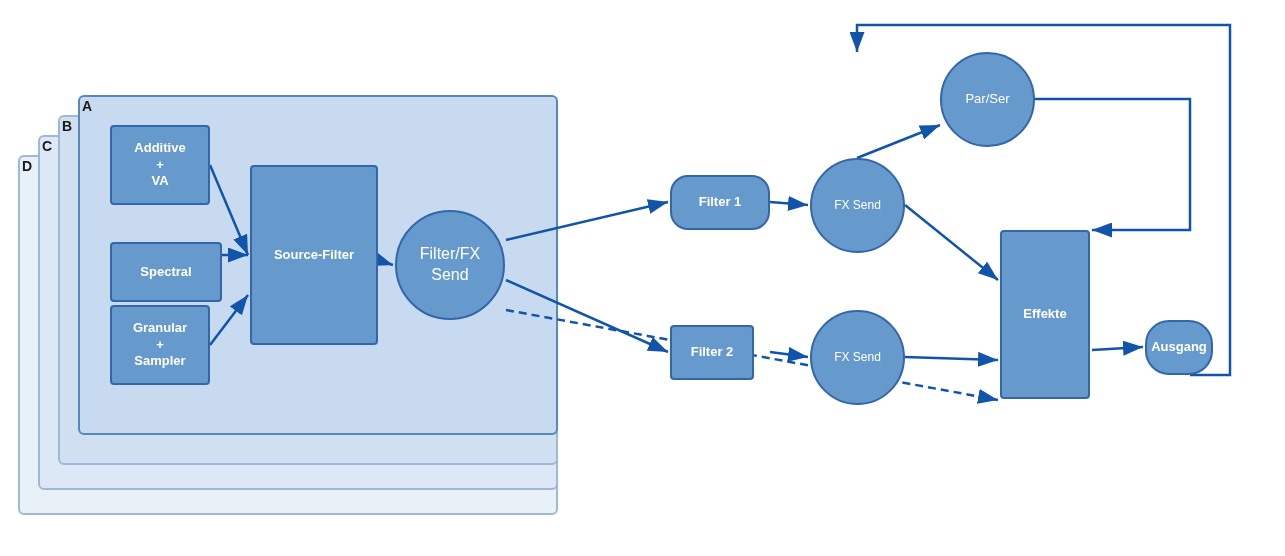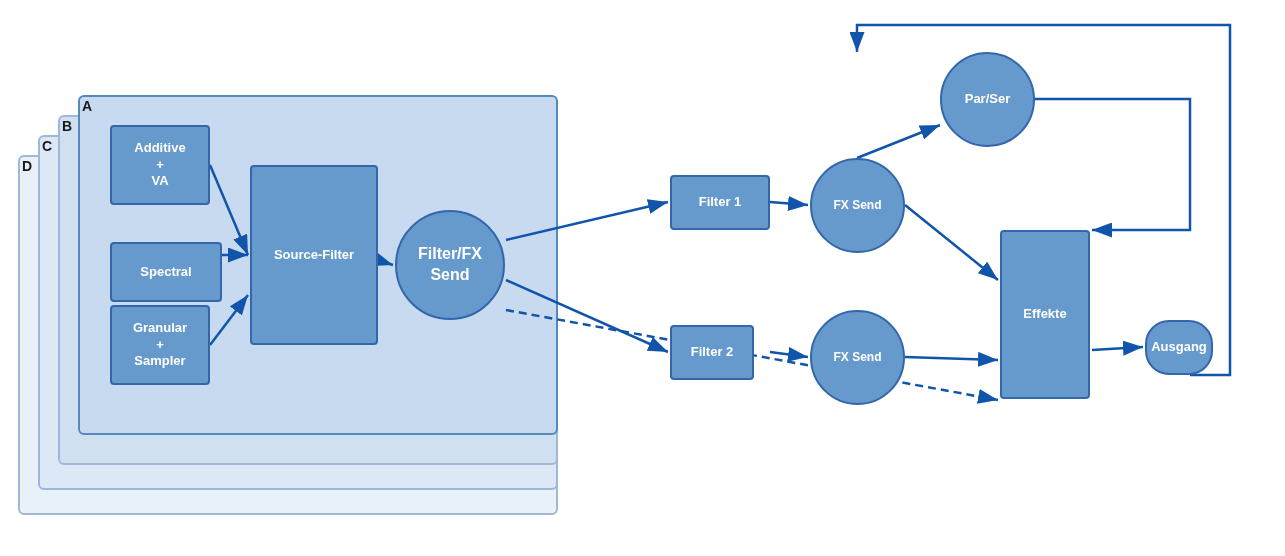--- a/index.html
+++ b/index.html
@@ -78,37 +78,37 @@
       position: absolute;
       background: #6699cc;
       border: 2px solid #3366aa;
       border-radius: 50%;
       display: flex;
       align-items: center;
       justify-content: center;
       text-align: center;
       color: #fff;
       font-size: 13px;
-      font-weight: bold;
+      font-weight: normal;
       line-height: 1.3;
     }
 
     
     .block-additive { left: 110px; top: 125px; width: 100px; height: 80px; }
     .block-spectral  { left: 110px; top: 242px; width: 112px; height: 60px; }
     .block-granular  { left: 110px; top: 305px; width: 100px; height: 80px; }
 
     
     .block-source-filter { left: 250px; top: 165px; width: 128px; height: 180px; }
 
     
     .circle-filterfx { left: 395px; top: 210px; width: 110px; height: 110px; }
 
     
-    .block-filter1 { left: 670px; top: 175px; width: 100px; height: 55px; }
+    .block-filter1 { left: 670px; top: 175px; width: 100px; height: 55px; border-radius: 18px; }
     .block-filter2 { left: 670px; top: 325px; width: 84px; height: 55px; }
 
     
     .circle-fxsend1 { left: 810px; top: 158px; width: 95px; height: 95px; }
     .circle-fxsend2 { left: 810px; top: 310px; width: 95px; height: 95px; }
 
     
     .circle-parser { left: 940px; top: 52px; width: 95px; height: 95px; }
 
     

